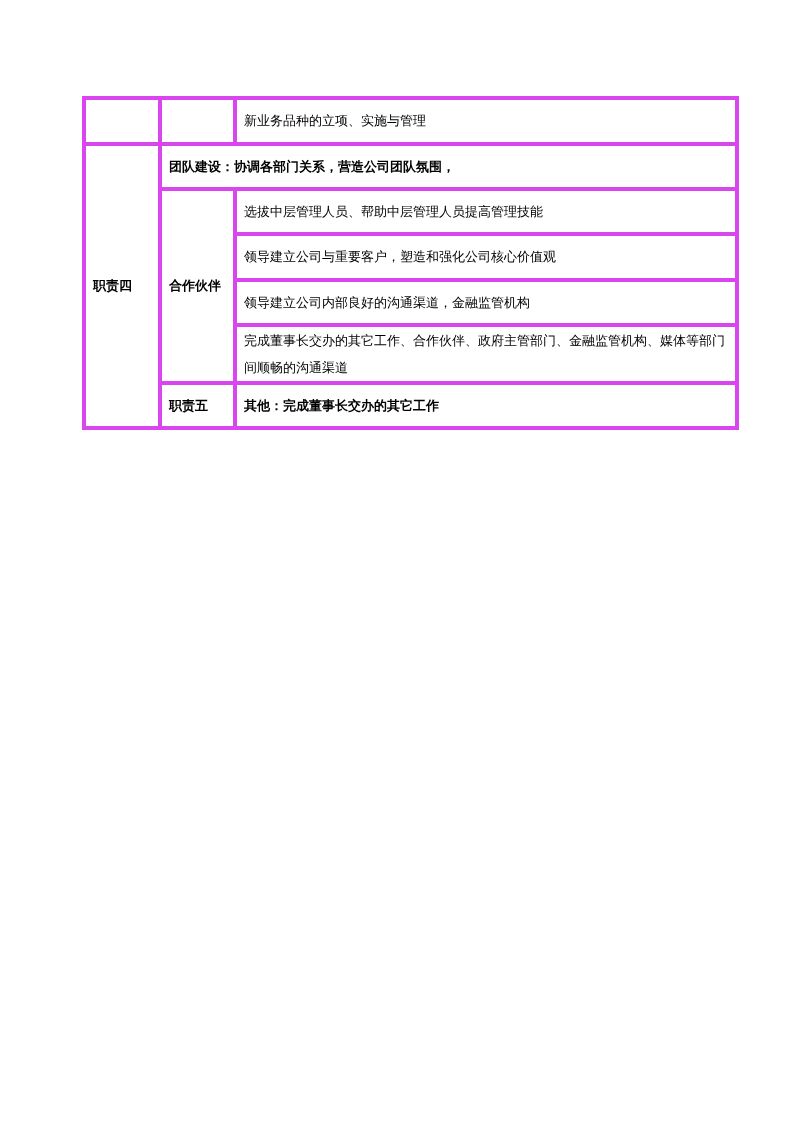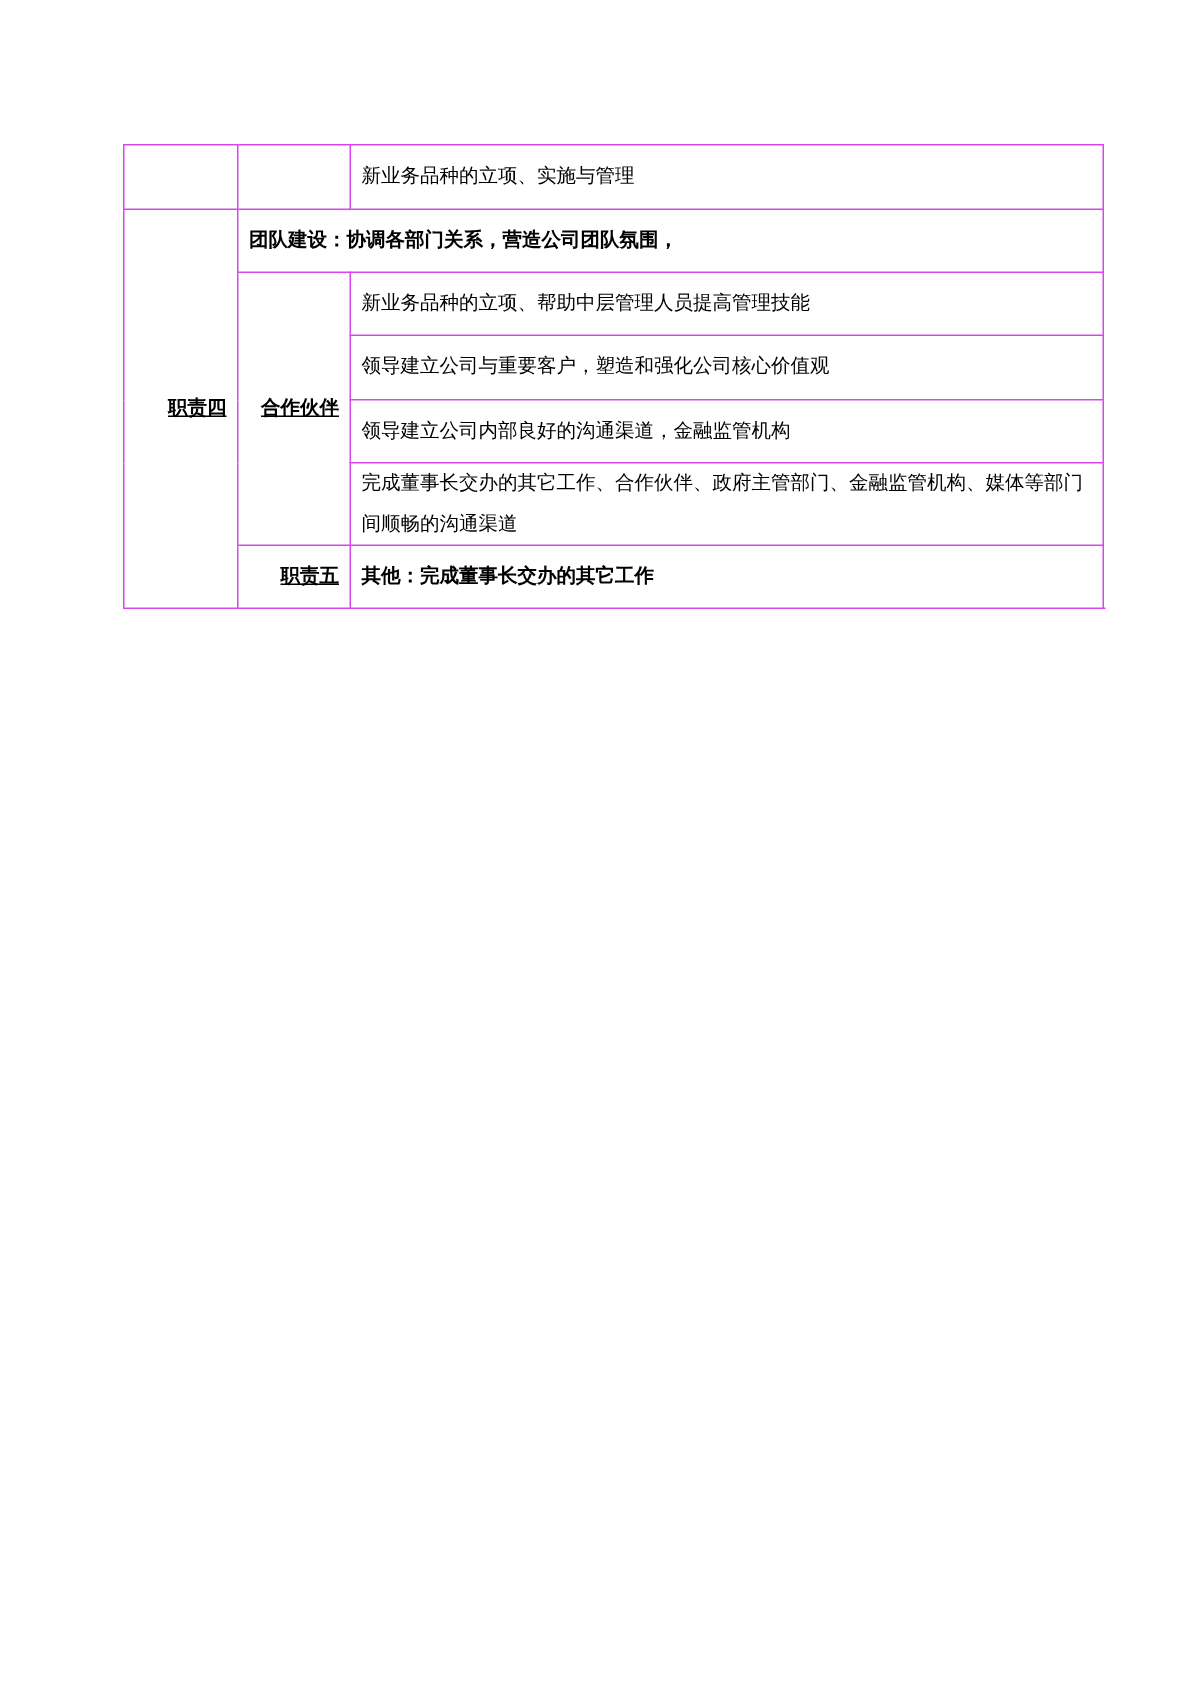--- a/index.html
+++ b/index.html
@@ -23,30 +23,30 @@
     table.duty-table {
       position: absolute;
       left: 82px;
       top: 96px;
       width: 653px;
       border-collapse: collapse;
       table-layout: fixed;
       font-size: 13px;
     }
     table.duty-table td {
-      border: 1px solid #d946ef;
+      border: 4px solid #d946ef;
       padding: 0 7px;
       vertical-align: middle;
       line-height: 18px;
     }
     col.c1 { width: 76px; }
     col.c2 { width: 75px; }
     col.c3 { width: 502px; }
     .bold { font-weight: bold; }
-    .center { text-align: right; text-decoration: underline; }
+    .center { text-align: left; }
     tr.h42 td { height: 41px; }
     tr.h43 td { height: 42px; }
     tr.h54 td { height: 53px; line-height: 27px; }
     .task-text { font-size: 13px; }
   </style>
 </head>
 <body>
 
 <div class="page">
   <table class="duty-table">
@@ -60,21 +60,21 @@
         <td></td>
         <td></td>
         <td class="task-text">新业务品种的立项、实施与管理</td>
       </tr>
       <tr class="h42">
         <td rowspan="6" class="bold center">职责四</td>
         <td colspan="2" class="bold">团队建设：协调各部门关系，营造公司团队氛围，</td>
       </tr>
       <tr class="h42">
         <td rowspan="4" class="bold center">合作伙伴</td>
-        <td class="task-text">新业务品种的立项、帮助中层管理人员提高管理技能</td>
+        <td class="task-text">选拔中层管理人员、帮助中层管理人员提高管理技能</td>
       </tr>
       <tr class="h43">
         <td class="task-text">领导建立公司与重要客户，塑造和强化公司核心价值观</td>
       </tr>
       <tr class="h42">
         <td class="task-text">领导建立公司内部良好的沟通渠道，金融监管机构</td>
       </tr>
       <tr class="h54">
         <td class="task-text">完成董事长交办的其它工作、合作伙伴、政府主管部门、金融监管机构、媒体等部门间顺畅的沟通渠道</td>
       </tr>

